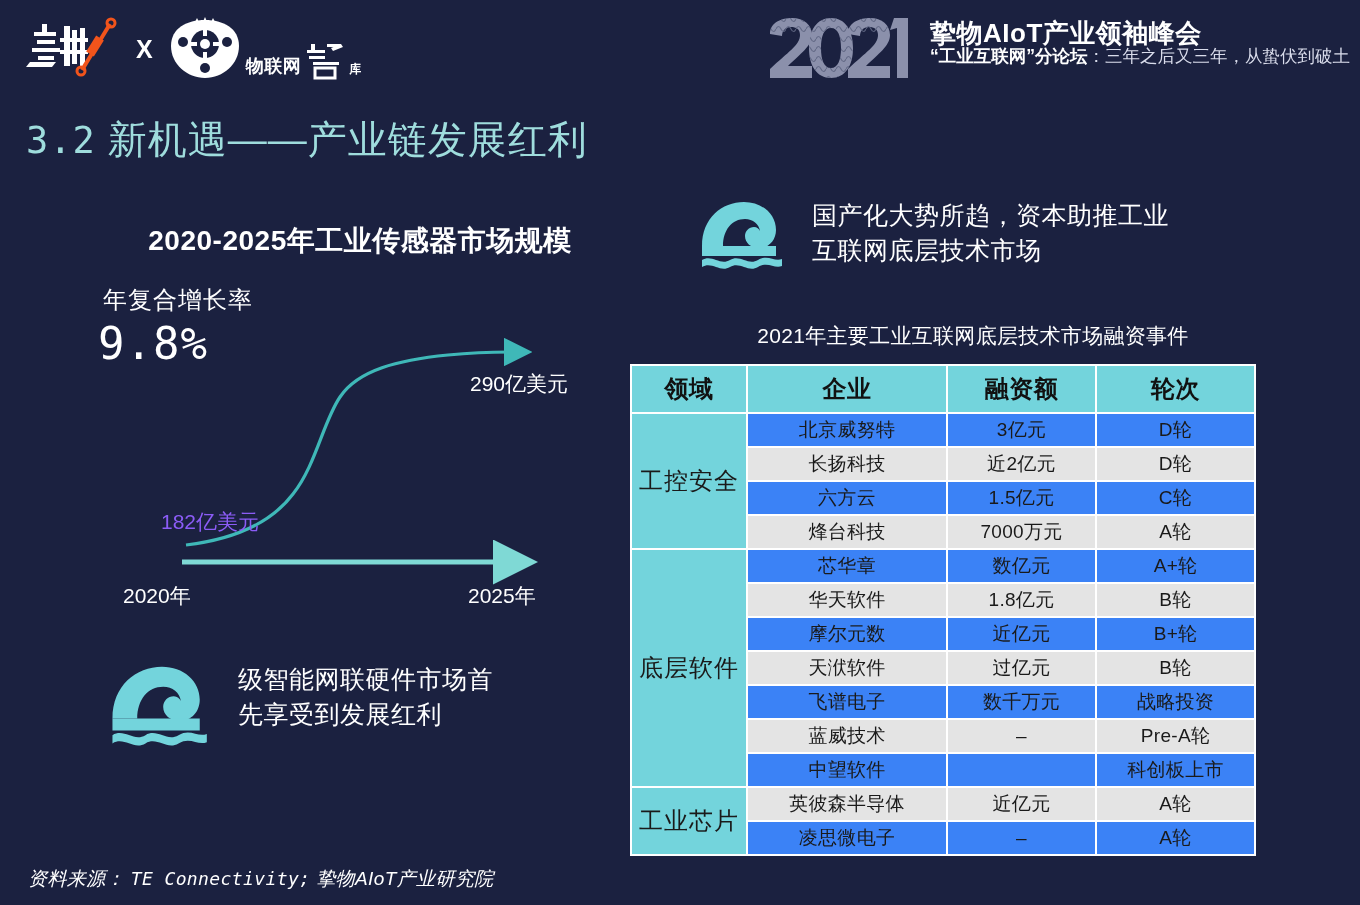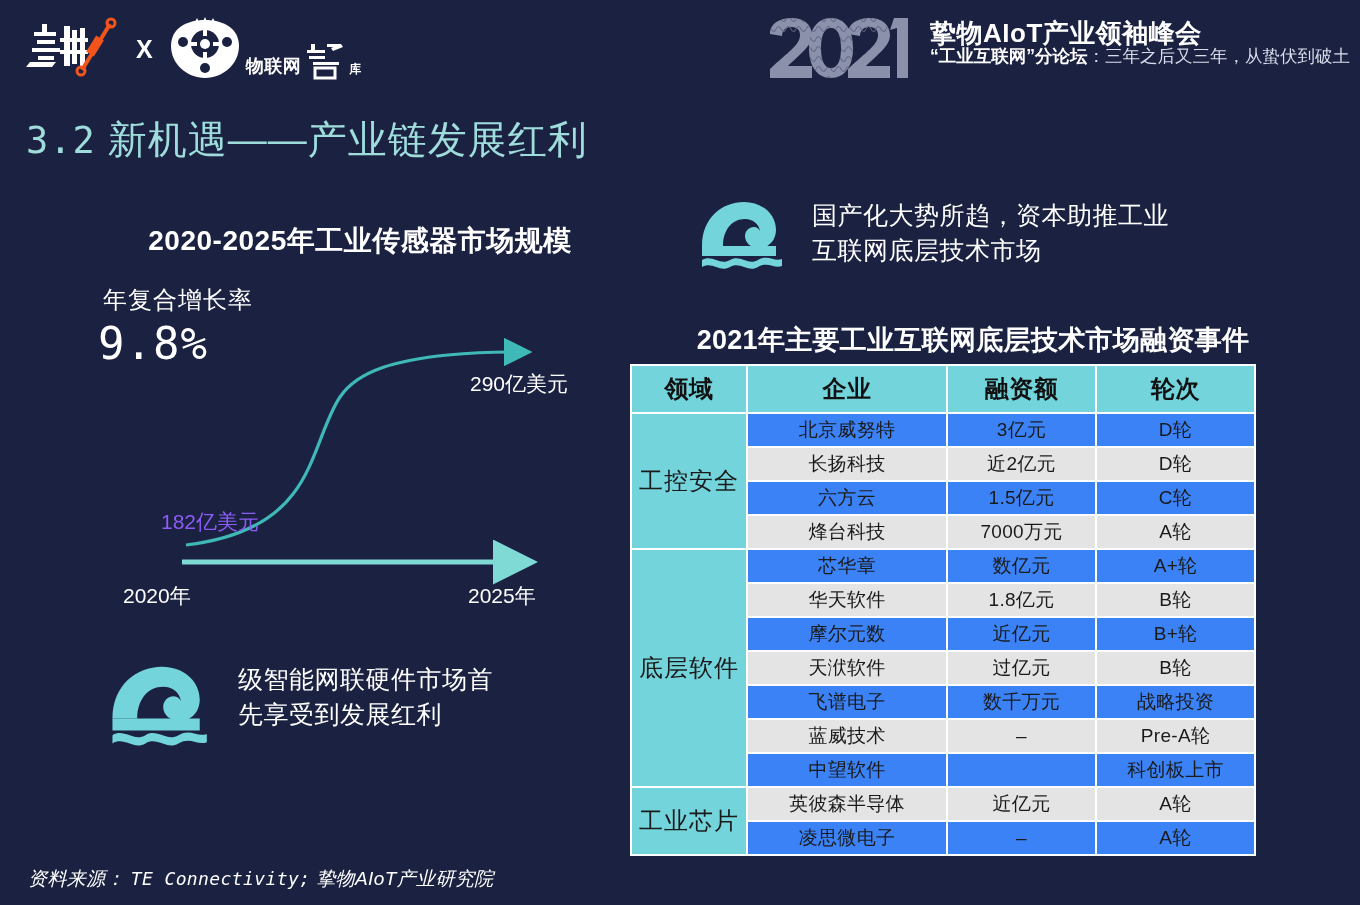--- a/index.html
+++ b/index.html
@@ -55,21 +55,21 @@
   
   .callout{position:absolute;display:flex;align-items:flex-start;gap:24px;}
   .callout-tr{left:700px;top:198px;}
   .callout-bl{left:110px;top:662px;}
   .wave-ico{flex:0 0 auto;}
   .callout-text{color:#ffffff;font-size:25px;line-height:1.38;letter-spacing:.5px;}
 
   
   .tbl-title{
     position:absolute;left:661px;top:322px;width:624px;text-align:center;
-    color:#ffffff;font-size:27px;font-weight:700;letter-spacing:.3px;white-space:nowrap;
+    color:#ffffff;font-size:21px;font-weight:400;letter-spacing:.3px;white-space:nowrap;
   }
   .tbl{
     position:absolute;left:630px;top:364px;width:624px;
     border-collapse:separate;border-spacing:2px;background:#ffffff;
     table-layout:fixed;
   }
   .tbl col.c0{width:114px;}
   .tbl col.c1{width:198px;}
   .tbl col.c2{width:147px;}
   .tbl col.c3{width:157px;}

